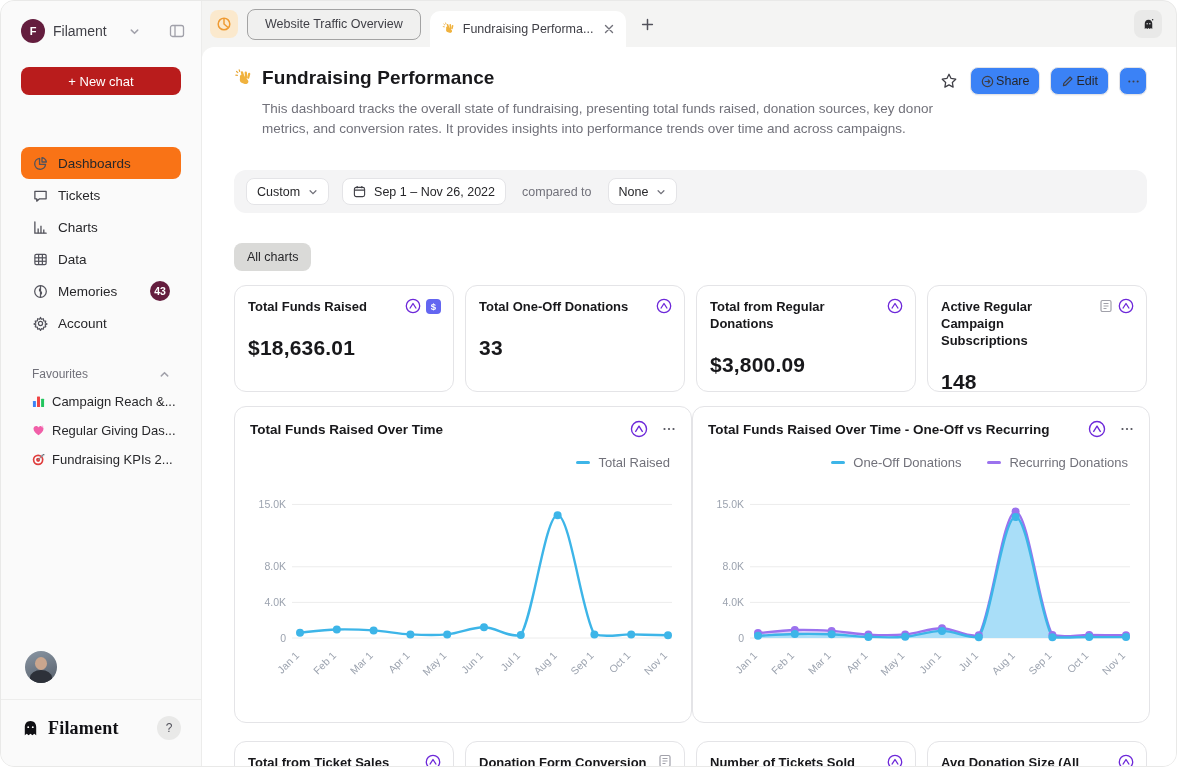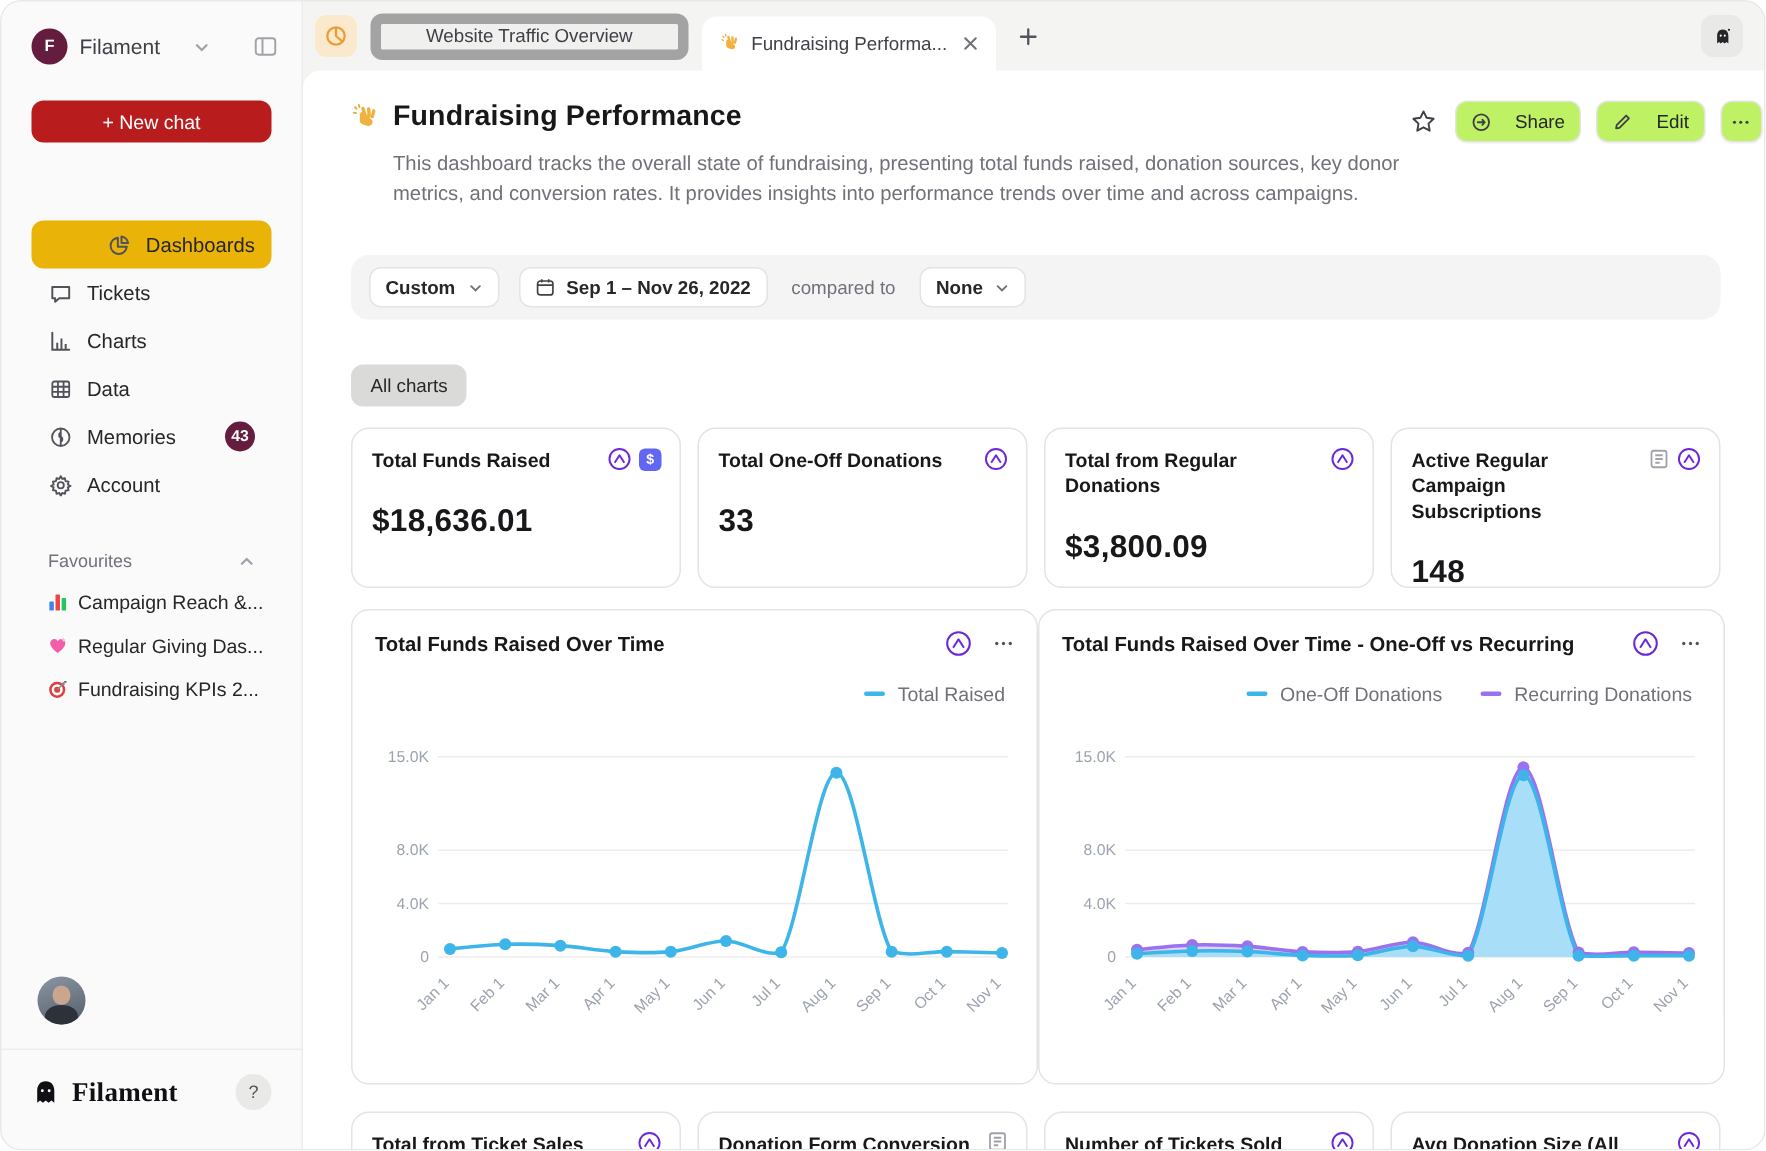--- a/index.html
+++ b/index.html
@@ -8,58 +8,58 @@
 
 .sidebar { width:201px; flex:0 0 201px; background:#fafafa; border-right:1px solid #ececeb; display:flex; flex-direction:column; }
 .side-head { display:flex; align-items:center; padding:18px 16px 0 20px; gap:8px; }
 .logo-circle { width:24px; height:24px; border-radius:50%; background:#641d3e; color:#fff; font-size:11px; font-weight:700; display:flex; align-items:center; justify-content:center; }
 .side-title { font-size:14px; color:#3f3f46; font-weight:500; }
 .side-head .chev { margin-left:14px; color:#a1a1aa; display:flex; }
 .side-head .panel { margin-left:auto; color:#a1a1aa; display:flex; }
 .new-chat { margin:24px 20px 0; height:28px; background:#b91c1c; color:#fff; border-radius:8px; font-size:13px; font-weight:500; display:flex; align-items:center; justify-content:center; gap:6px; border:none; cursor:pointer; }
 .nav { margin-top:52px; }
 .nav-item { height:32px; margin:0 20px; border-radius:8px; display:flex; align-items:center; gap:10px; padding:0 11px; font-size:13.5px; color:#27272a; font-weight:500; cursor:pointer; }
-.nav-item.active { background:#eab308;justify-content:flex-end; }
+.nav-item.active { background:#f97316; }
 .nav-item .ic { display:flex; color:#52525b; width:16px; justify-content:center; }
 .badge { margin-left:auto; min-width:20px; height:20px; border-radius:10px; background:#641d3e; color:#fff; font-size:10.5px; font-weight:700; display:flex; align-items:center; justify-content:center; }
 .fav-head { margin:28px 31px 6px; display:flex; align-items:center; font-size:12px; color:#71717a; }
 .fav-head .chev { margin-left:auto; color:#a1a1aa; display:flex; }
 .fav-item { height:29px; margin:0 20px; display:flex; align-items:center; gap:7px; padding:0 11px; font-size:13px; color:#27272a; font-weight:500; cursor:pointer; border-radius:8px; white-space:nowrap; overflow:hidden; }
 .fav-item .fic { width:15px; display:flex; justify-content:center; font-size:12px; }
 .side-bottom { margin-top:auto; }
 .avatar { width:32px; height:32px; border-radius:50%; margin:0 0 16px 24px; background:linear-gradient(160deg,#8a96a3,#555e6a); overflow:hidden; position:relative; }
 .avatar::before { content:""; position:absolute; left:10px; top:6px; width:12px; height:13px; border-radius:50%; background:#caa68e; }
 .avatar::after { content:""; position:absolute; left:5px; top:19px; width:22px; height:15px; border-radius:50% 50% 0 0; background:#2d3139; }
 .side-foot { border-top:1px solid #ededec; padding:16px 20px 26px; display:flex; align-items:center; gap:8px; }
 .wordmark { font-family:"Liberation Serif", serif; font-size:18px; font-weight:700; color:#101014; letter-spacing:.2px; }
 .help-btn { margin-left:auto; width:24px; height:24px; border-radius:50%; background:#e9e9e8; color:#52525b; font-size:12px; display:flex; align-items:center; justify-content:center; border:none; }
 
 .main { flex:1; display:flex; flex-direction:column; min-width:0; }
 .tabbar { height:46px; display:flex; align-items:center; padding:0 14px 0 8px; gap:9px; }
 .app-icon { width:28px; height:28px; border-radius:8px; background:#fbe9cd; display:flex; align-items:center; justify-content:center; flex:0 0 auto; }
-.tab { height:31px; border-radius:8px; background:#f0f0ef; border:7px solid #a3a3a3; display:flex; align-items:center; padding:0 30px; font-size:12.5px; color:#3f3f46; font-weight:500; cursor:pointer; }
+.tab { height:31px; border-radius:8px; background:#f0f0ef; border:1px solid #a3a3a3; display:flex; align-items:center; padding:0 17px; font-size:12.5px; color:#3f3f46; font-weight:500; cursor:pointer; }
 .tab.active { height:36px; align-self:flex-end; border:none; border-radius:10px 10px 0 0; background:#fff; padding:0 12px; gap:7px; }
 .tab .close { color:#71717a; margin-left:4px; display:flex; }
 .tab .temoji { font-size:13px; }
 .plus-btn { color:#52525b; display:flex; padding:4px; margin-left:2px; cursor:pointer; }
 .cam-btn { margin-left:auto; width:28px; height:28px; border-radius:8px; background:#e9e9e8; display:flex; align-items:center; justify-content:center; cursor:pointer; position:relative; }
 .content { flex:1; background:#fff; border-top-left-radius:12px; padding:20px 29px 0 32px; overflow:hidden; }
 
 .page-head { display:flex; align-items:flex-start; }
 .title-row { display:flex; align-items:center; gap:8px; }
 .hemoji { font-size:20px; width:20px; }
 h1.ptitle { font-size:19px; font-weight:700; color:#18181b; letter-spacing:.1px; }
 .desc { margin:10px 0 0 28px; width:676px; font-size:13.5px; line-height:20px; color:#71717a; }
 .head-actions { margin-left:auto; display:flex; align-items:center; gap:10px; }
 .icon-btn { background:none; border:none; color:#52525b; display:flex; cursor:pointer; padding:2px; }
-.btn { height:28px; border:1px solid #e4e4e7; border-radius:8px; background:#bef264; display:inline-flex; align-items:center; gap:16px; padding:0 10px; font-size:12.5px; color:#27272a; font-weight:500; box-shadow:0 1px 1px rgba(0,0,0,.04); cursor:pointer; }
+.btn { height:28px; border:1px solid #e4e4e7; border-radius:8px; background:#3b82f6; display:inline-flex; align-items:center; gap:2px; padding:0 10px; font-size:12.5px; color:#27272a; font-weight:500; box-shadow:0 1px 1px rgba(0,0,0,.04); cursor:pointer; }
 .btn.sq { width:28px; padding:0; justify-content:center; }
 
 .filter-bar { margin-top:31px; height:43px; background:#f4f4f5; border-radius:12px; display:flex; align-items:center; padding:0 12px; gap:13px; }
-.pill { height:27px; background:#fff; border:1px solid #e4e4e7; border-radius:8px; font-size:12.5px; color:#27272a; font-weight:700; display:inline-flex; align-items:center; gap:8px; padding:0 10px; cursor:pointer; }
+.pill { height:27px; background:#fff; border:1px solid #e4e4e7; border-radius:8px; font-size:12.5px; color:#27272a; font-weight:400; display:inline-flex; align-items:center; gap:8px; padding:0 10px; cursor:pointer; }
 .pill .chev { color:#71717a; display:flex; }
 .cmp-label { font-size:12.5px; color:#71717a; margin:0 3px; }
 
 .chip { margin-top:30px; display:inline-flex; height:28px; align-items:center; padding:0 13px; background:#dadad8; border-radius:8px; font-size:12.5px; color:#27272a; font-weight:500; cursor:pointer; }
 
 .grid4 { display:grid; grid-template-columns:repeat(4, 1fr); gap:11px; margin-top:14px; }
 .card { background:#fff; border:1px solid #e4e4e7; border-radius:12px; }
 .stat-card { padding:12px 12px 12px 13px; height:107px; }
 .stat-top { display:flex; align-items:flex-start; gap:6px; }
 .stat-title { font-size:13px; font-weight:600; color:#18181b; line-height:17px; flex:1; padding-right:2px; }

